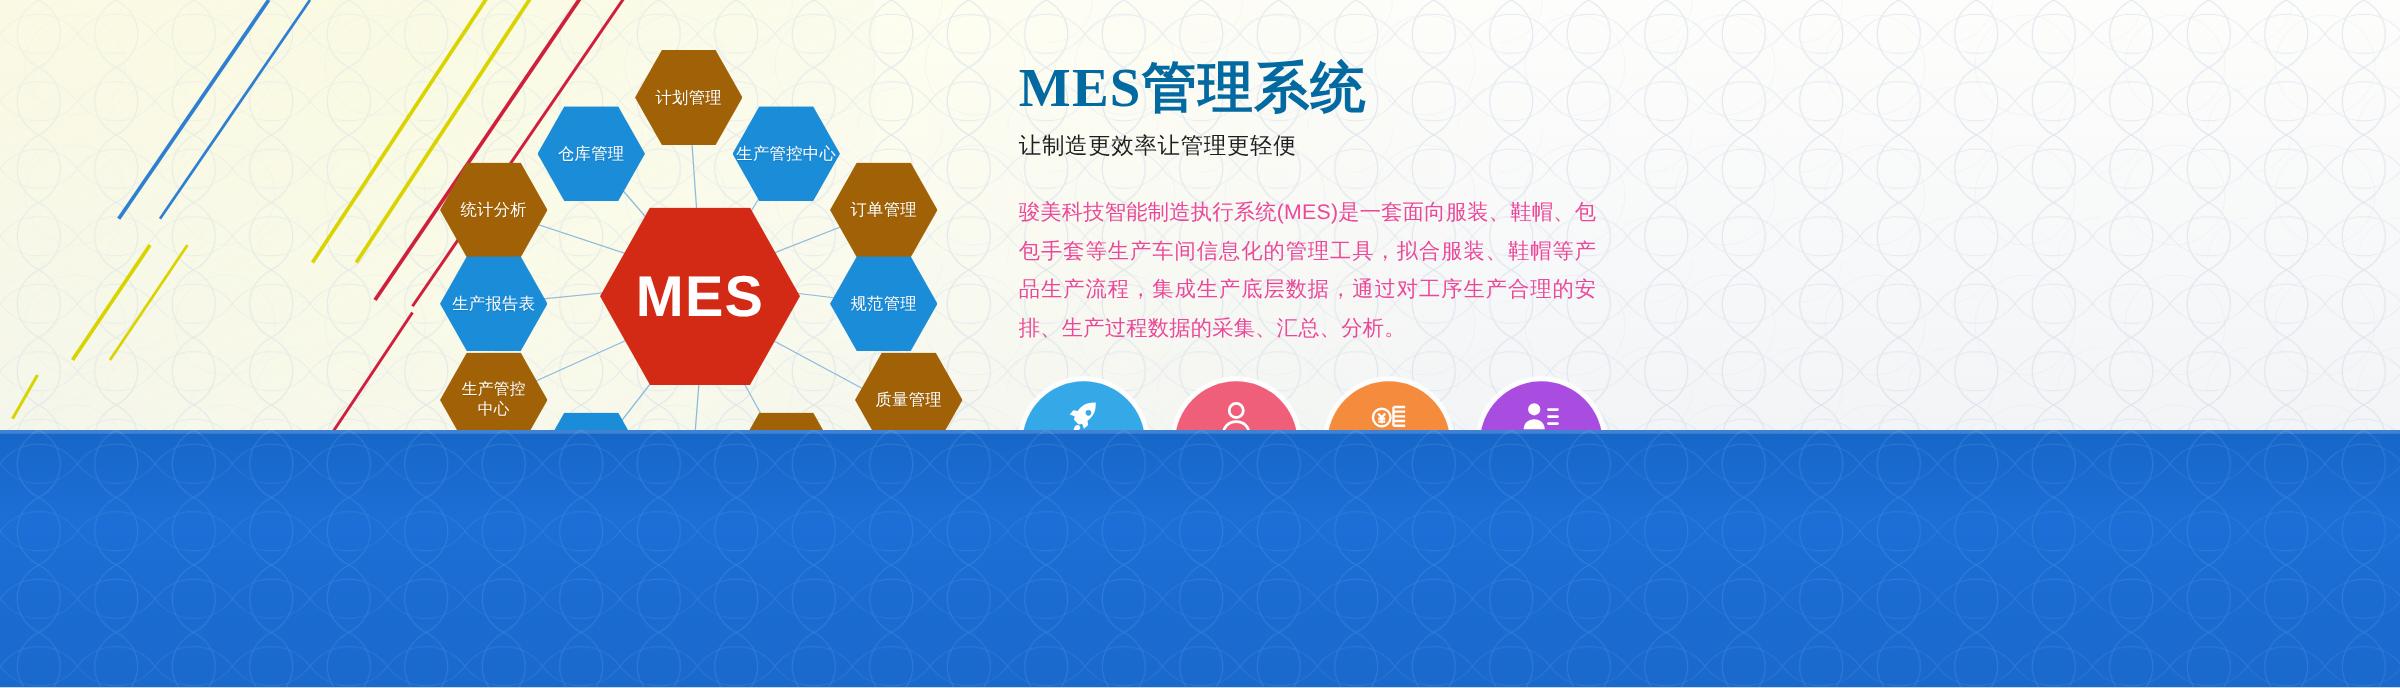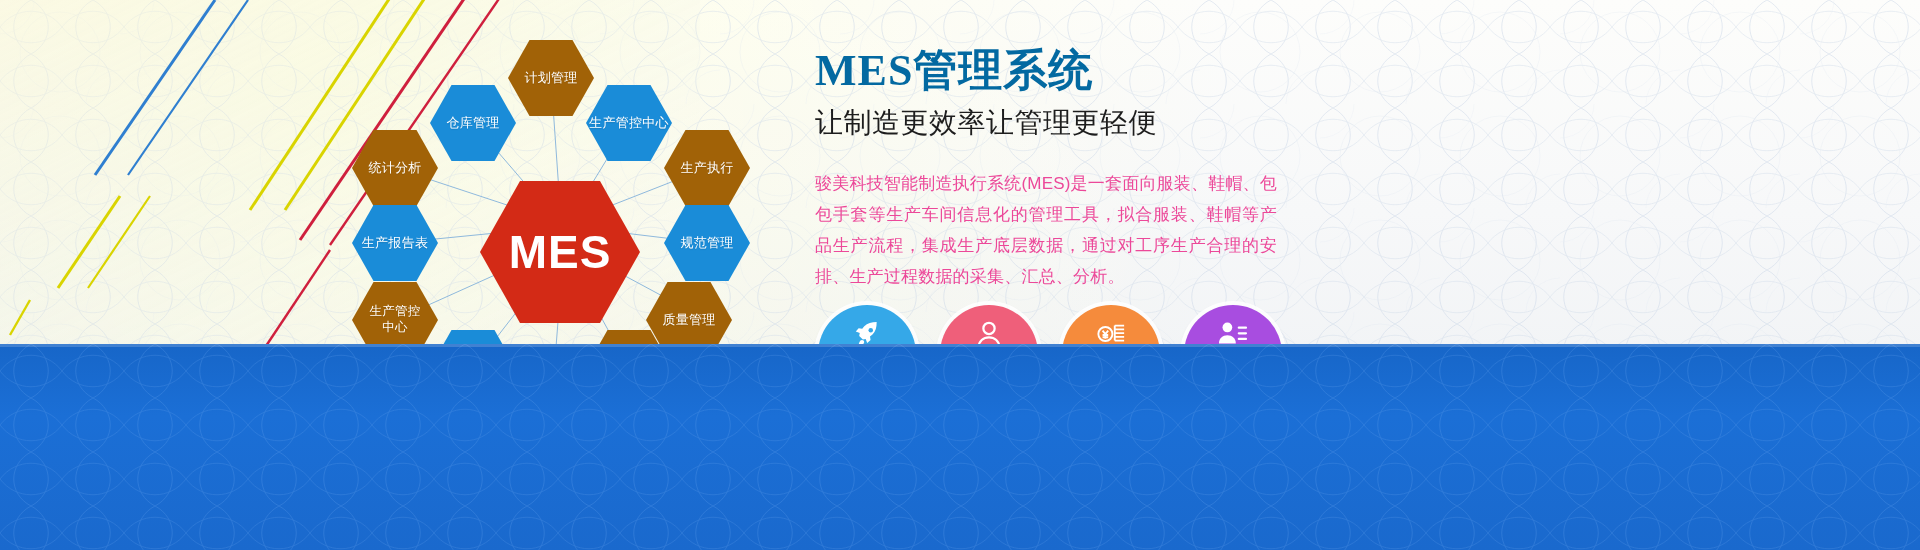--- a/index.html
+++ b/index.html
@@ -62,36 +62,35 @@
     position:absolute;
     width:160px; height:142px;
     clip-path:polygon(25% 0%,75% 0%,100% 50%,75% 100%,25% 100%,0% 50%);
     background:#d32a16;
     display:flex; align-items:center; justify-content:center;
     color:#fff;
     font-size:46px;
     font-weight:bold;
     letter-spacing:1px;
     font-family:"Liberation Sans","DejaVu Sans",sans-serif;
-    margin-top:15px;
   }
 
   
   .right { position:absolute; left:815px; top:48px; width:900px; }
   .title {
     font-family:"Liberation Serif","DejaVu Serif",serif;
     font-weight:bold;
     font-size:44px;
     color:#0369a1;
     letter-spacing:1px;
     line-height:1.05;
   }
   .subtitle {
     margin-top:10px;
-    font-size:28px;
+    font-size:18px;
     color:#1d1d1d;
     letter-spacing:.5px;
     font-weight:400;
   }
   .para {
     margin-top:26px;
     width:462px;
     font-size:17px;
     line-height:31px;
     color:#ec4899;
@@ -189,32 +188,32 @@
     <div class="hex blue" style="left:100px;top:65px;">
         <span>仓库管理</span>
       </div>
     <div class="hex blue" style="left:256px;top:65px;">
         <span>生产管控中心</span>
       </div>
     <div class="hex green" style="left:22px;top:110px;text-align:center;">
         <span>统计分析</span>
       </div>
     <div class="hex green" style="left:334px;top:110px;">
-        <span>生产执行</span>
+        <span>订单管理</span>
       </div>
     <div class="hex blue" style="left:22px;top:185px;">
         <span>生产报告表</span>
       </div>
     <div class="hex blue" style="left:334px;top:185px;">
         <span>规范管理</span>
       </div>
     <div class="hex green two-line" style="left:22px;top:262px;">
         <span style="display:block;width:62px;">生产管控中心</span>
       </div>
-    <div class="hex green" style="left:316px;top:262px;align-items:center;">
+    <div class="hex green" style="left:354px;top:262px;align-items:center;">
         <span>质量管理</span>
       </div>
     <div class="hex blue" style="left:100px;top:310px;">
         <span>设备管理</span>
       </div>
     <div class="hex green" style="left:256px;top:310px;">
         <span>仓库管理</span>
       </div>
     <div class="hex blue two-line" style="left:178px;top:353px;">
         <span style="display:block;width:62px;">车间现场管理</span>

